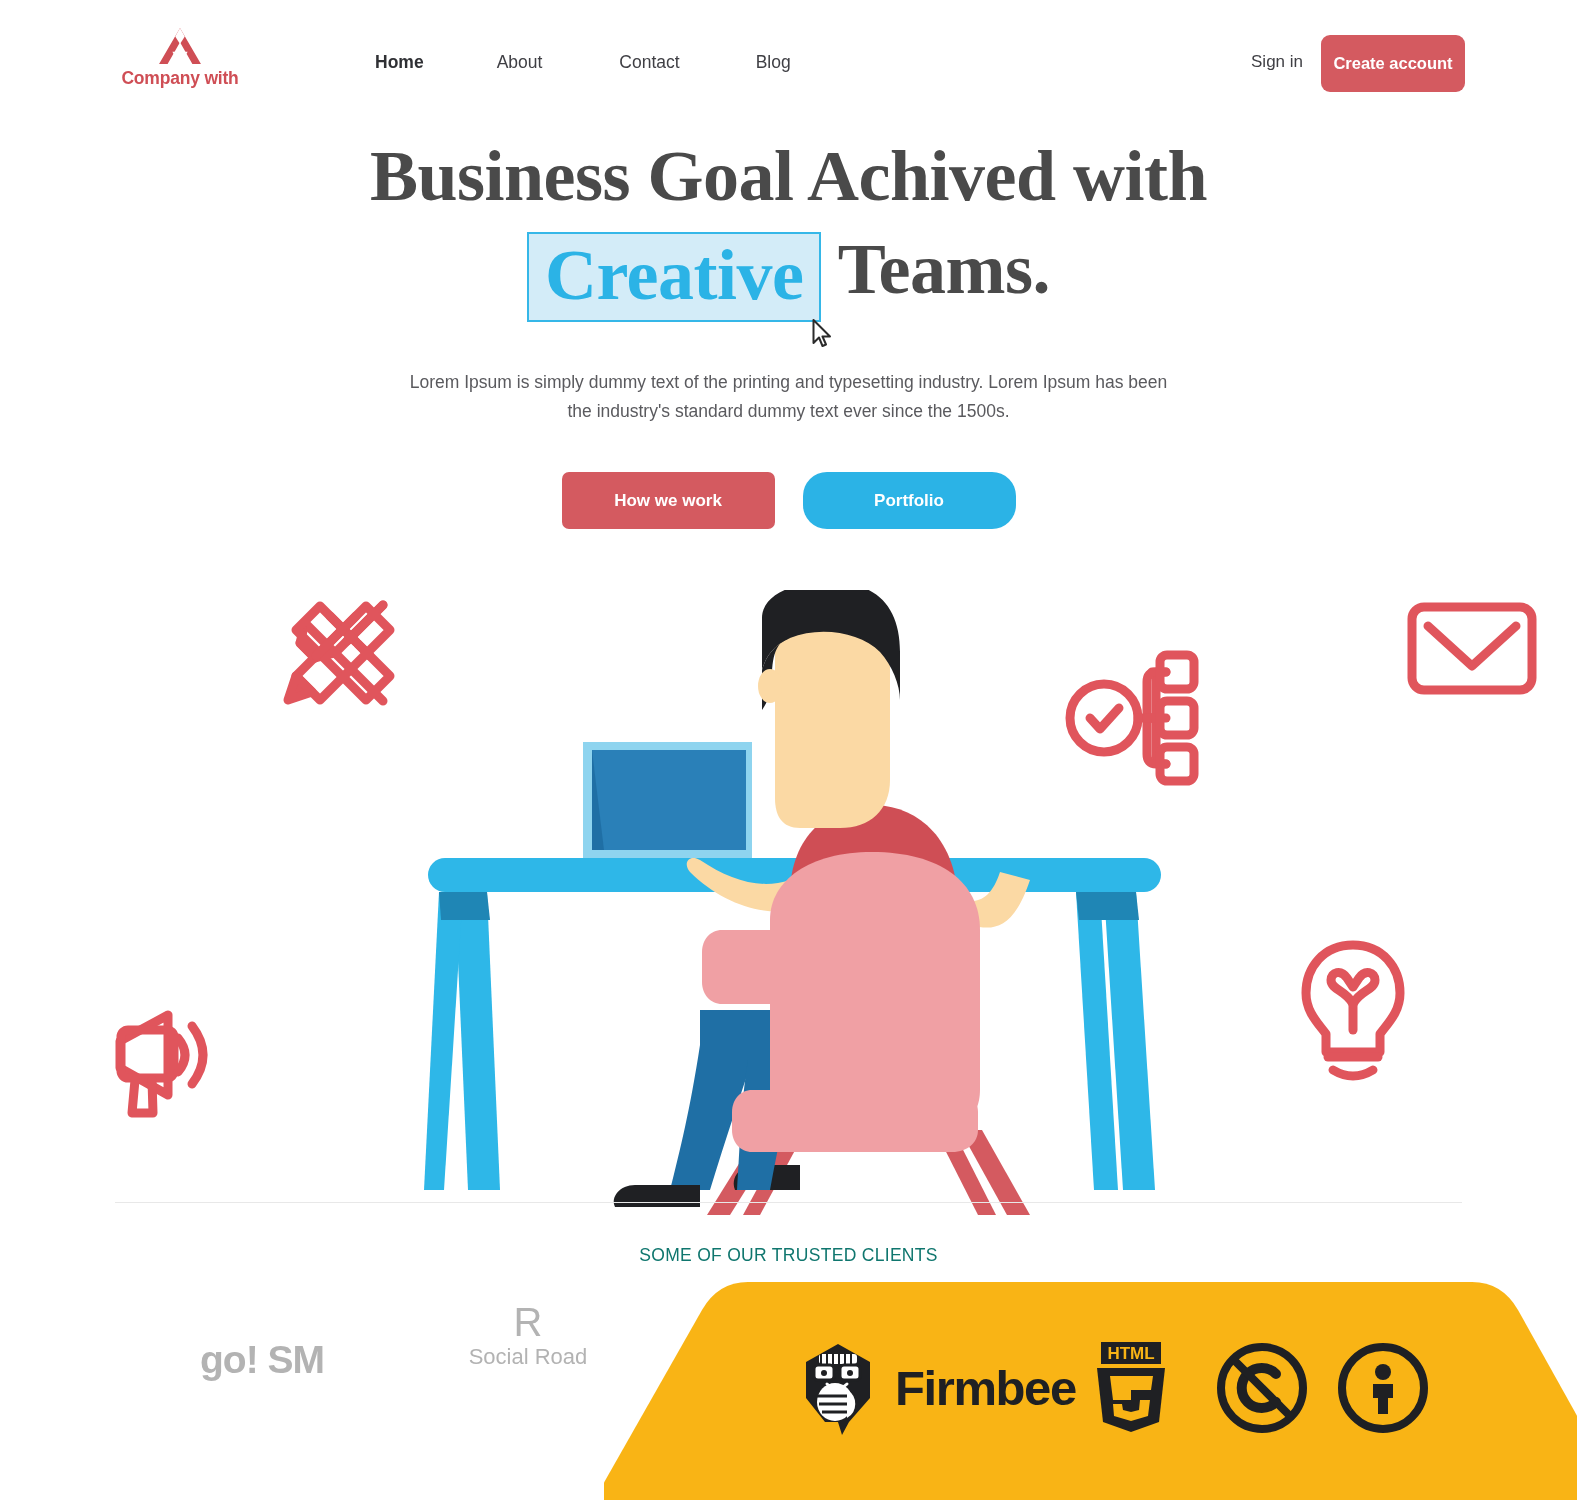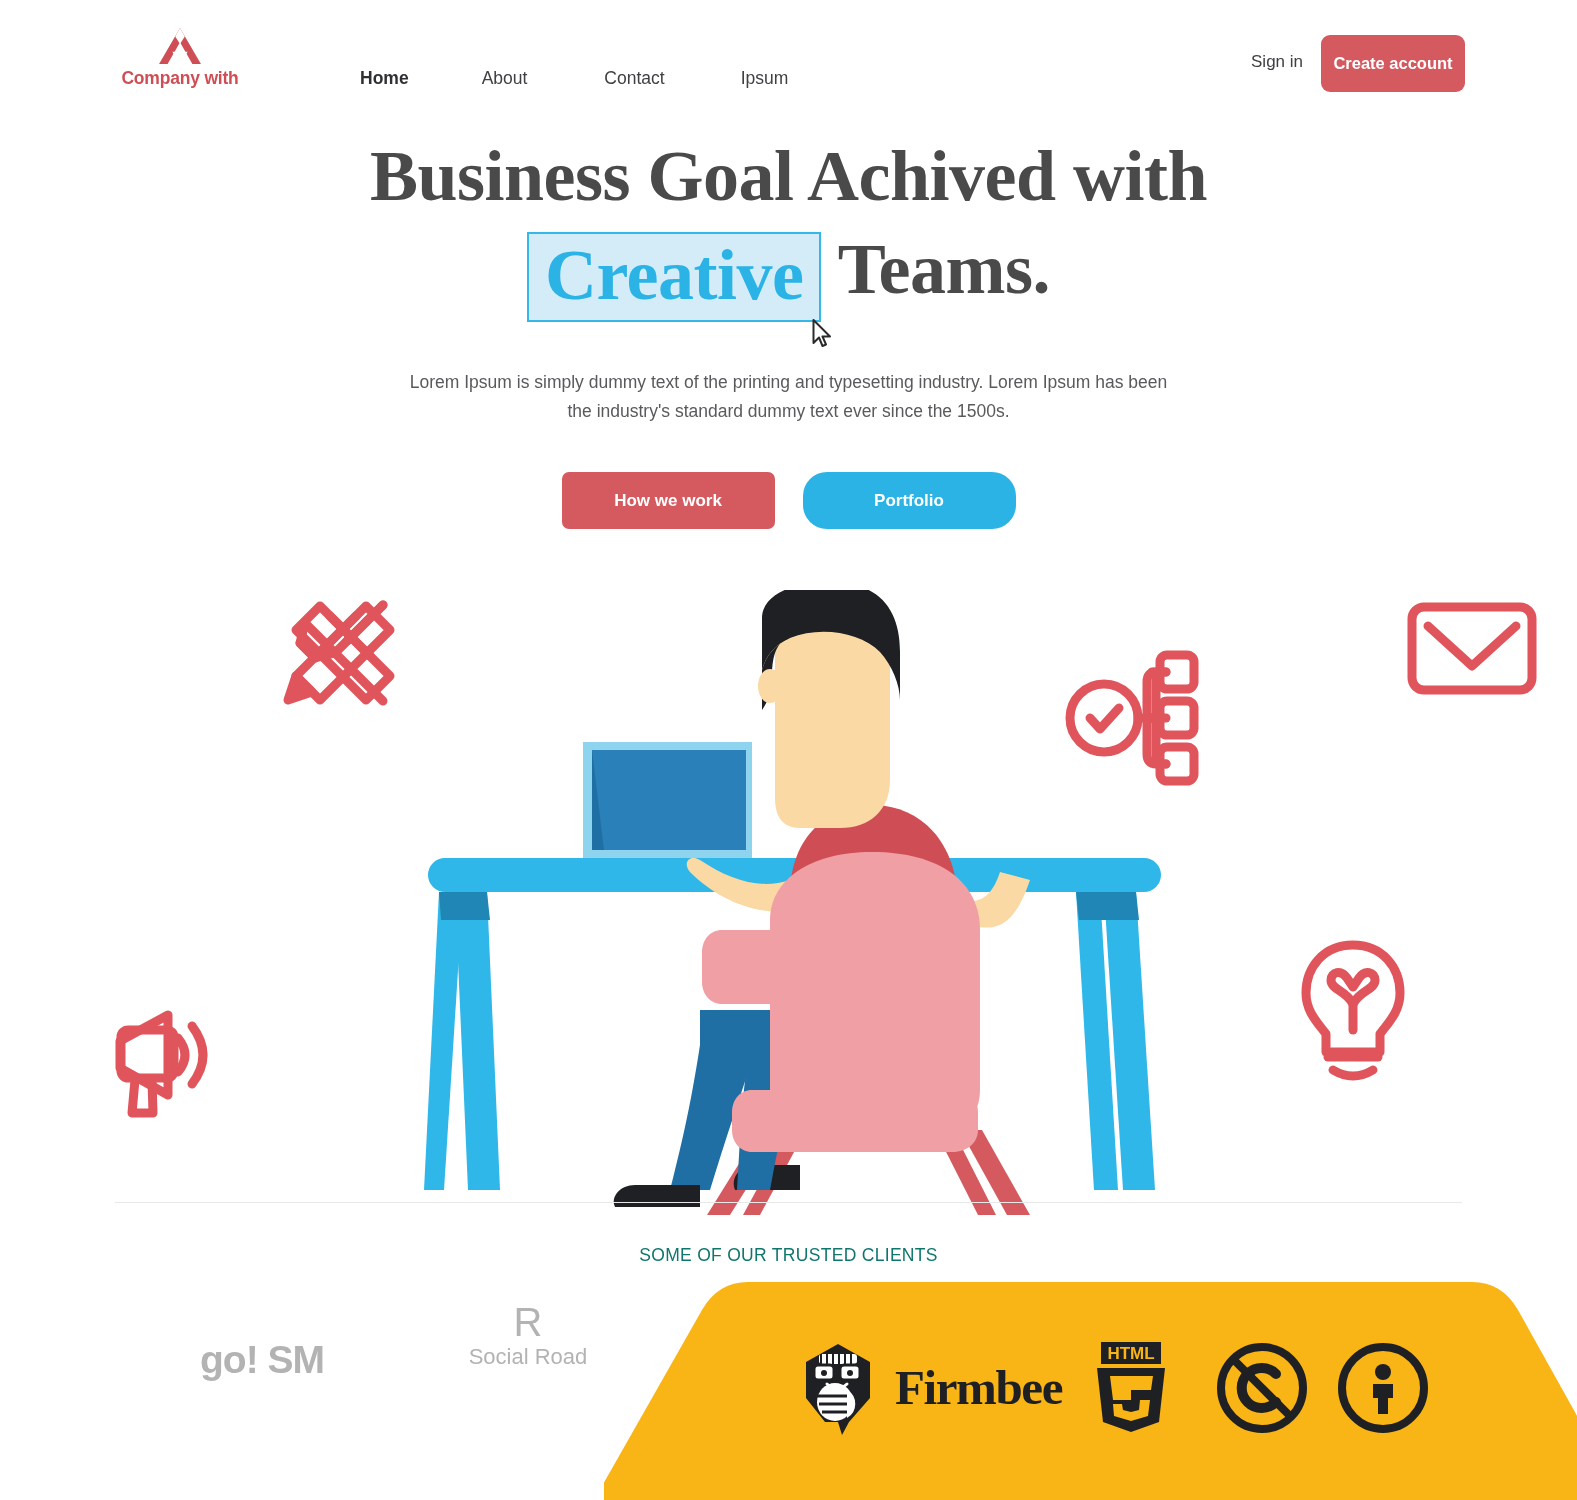--- a/index.html
+++ b/index.html
@@ -22,22 +22,22 @@
     color: #cf4e55;
   }
   .brand-mark {
     display: block; width: 100%; height: 40px;
   }
   .brand-name {
     display: block; font-size: 17.5px; font-weight: bold; letter-spacing: -0.2px;
     color: #cf4e55; margin-top: 2px; white-space: nowrap;
   }
   .nav {
-    position: absolute; left: 360px; top: 52px;
-    display: flex; align-items: center; margin-top: 16px;
+    position: absolute; left: 375px; top: 52px;
+    display: flex; align-items: center;
   }
   .nav-item {
     font-size: 17.5px; color: #3f3f44; white-space: nowrap;
     cursor: pointer;
   }
   .nav-item.active { font-weight: bold; color: #2f3034; }
   .nav-gap-1 { width: 73px; }
   .nav-gap-2 { width: 77px; }
   .nav-gap-3 { width: 76px; }
   .signin {
@@ -147,21 +147,21 @@
     position: absolute; left: 604px; top: 1282px;
     width: 973px; height: 218px;
     overflow: visible;
   }
   .banner-logos {
     position: absolute; top: 58px; left: 0; width: 973px; height: 100px;
     display: flex; align-items: center;
   }
   .firmbee-logo {
     position: absolute; left: 193px; top: 0px;
-    display: flex; align-items: center; gap: 16px; font-family: Liberation Serif, serif;
+    display: flex; align-items: center; gap: 16px;
   }
   .firmbee-word {
     font-size: 49px; font-weight: bold; color: #1f2023;
     letter-spacing: -1.4px;
   }
   .html5-logo { position: absolute; left: 489px; top: 2px; }
   .nocopy-logo { position: absolute; left: 612px; top: 2px; }
   .person-logo { position: absolute; left: 733px; top: 2px; }
 </style>
 </head>
@@ -180,21 +180,21 @@
       <span class="brand-name">Company with</span>
     </div>
 
     <nav class="nav">
       <span class="nav-item active">Home</span>
       <span class="nav-gap-1"></span>
       <span class="nav-item">About</span>
       <span class="nav-gap-2"></span>
       <span class="nav-item">Contact</span>
       <span class="nav-gap-3"></span>
-      <span class="nav-item">Ipsum</span>
+      <span class="nav-item">Blog</span>
     </nav>
 
     <span class="signin">Sign in</span>
     <button class="create-account">Create account</button>
   </div>
 
   <div class="hero">
     <h1 class="hero-title">
       <span>Business Goal Achived with</span><br>
       <span class="hl-wrap">

